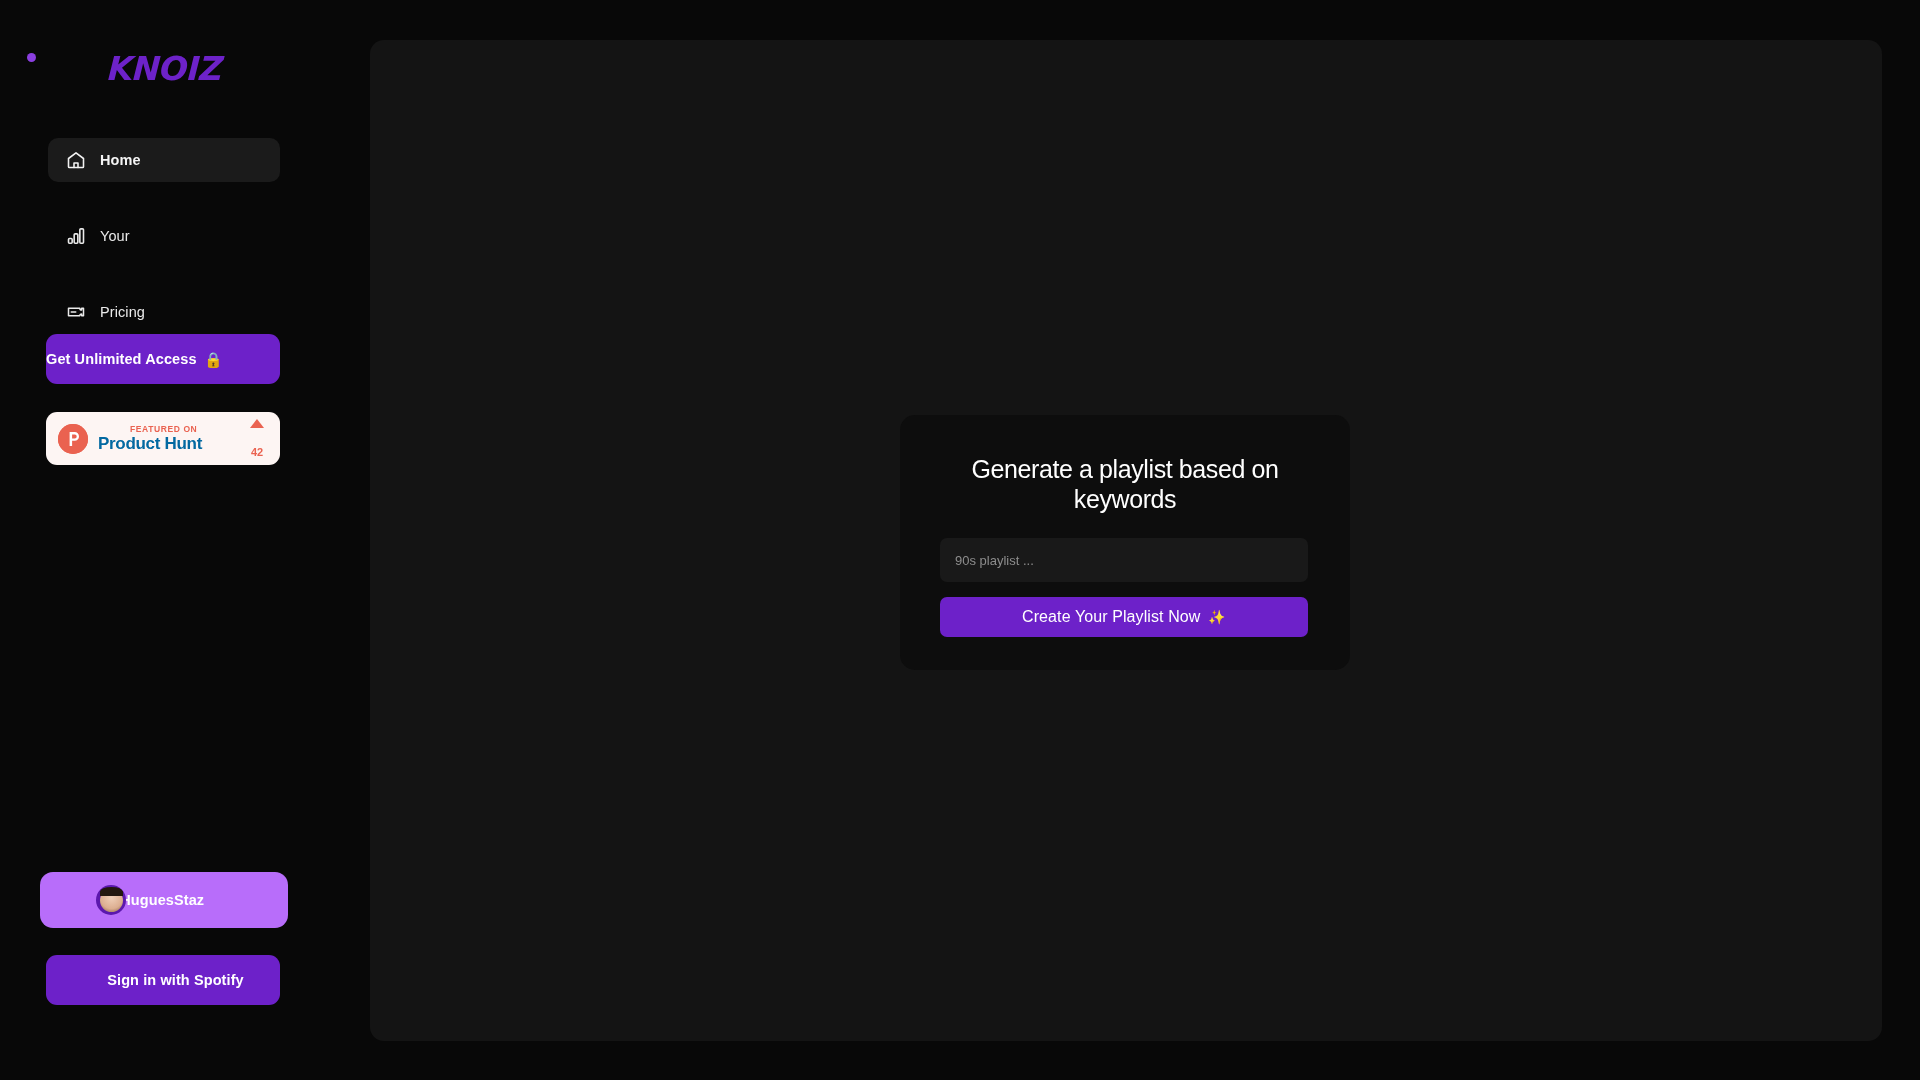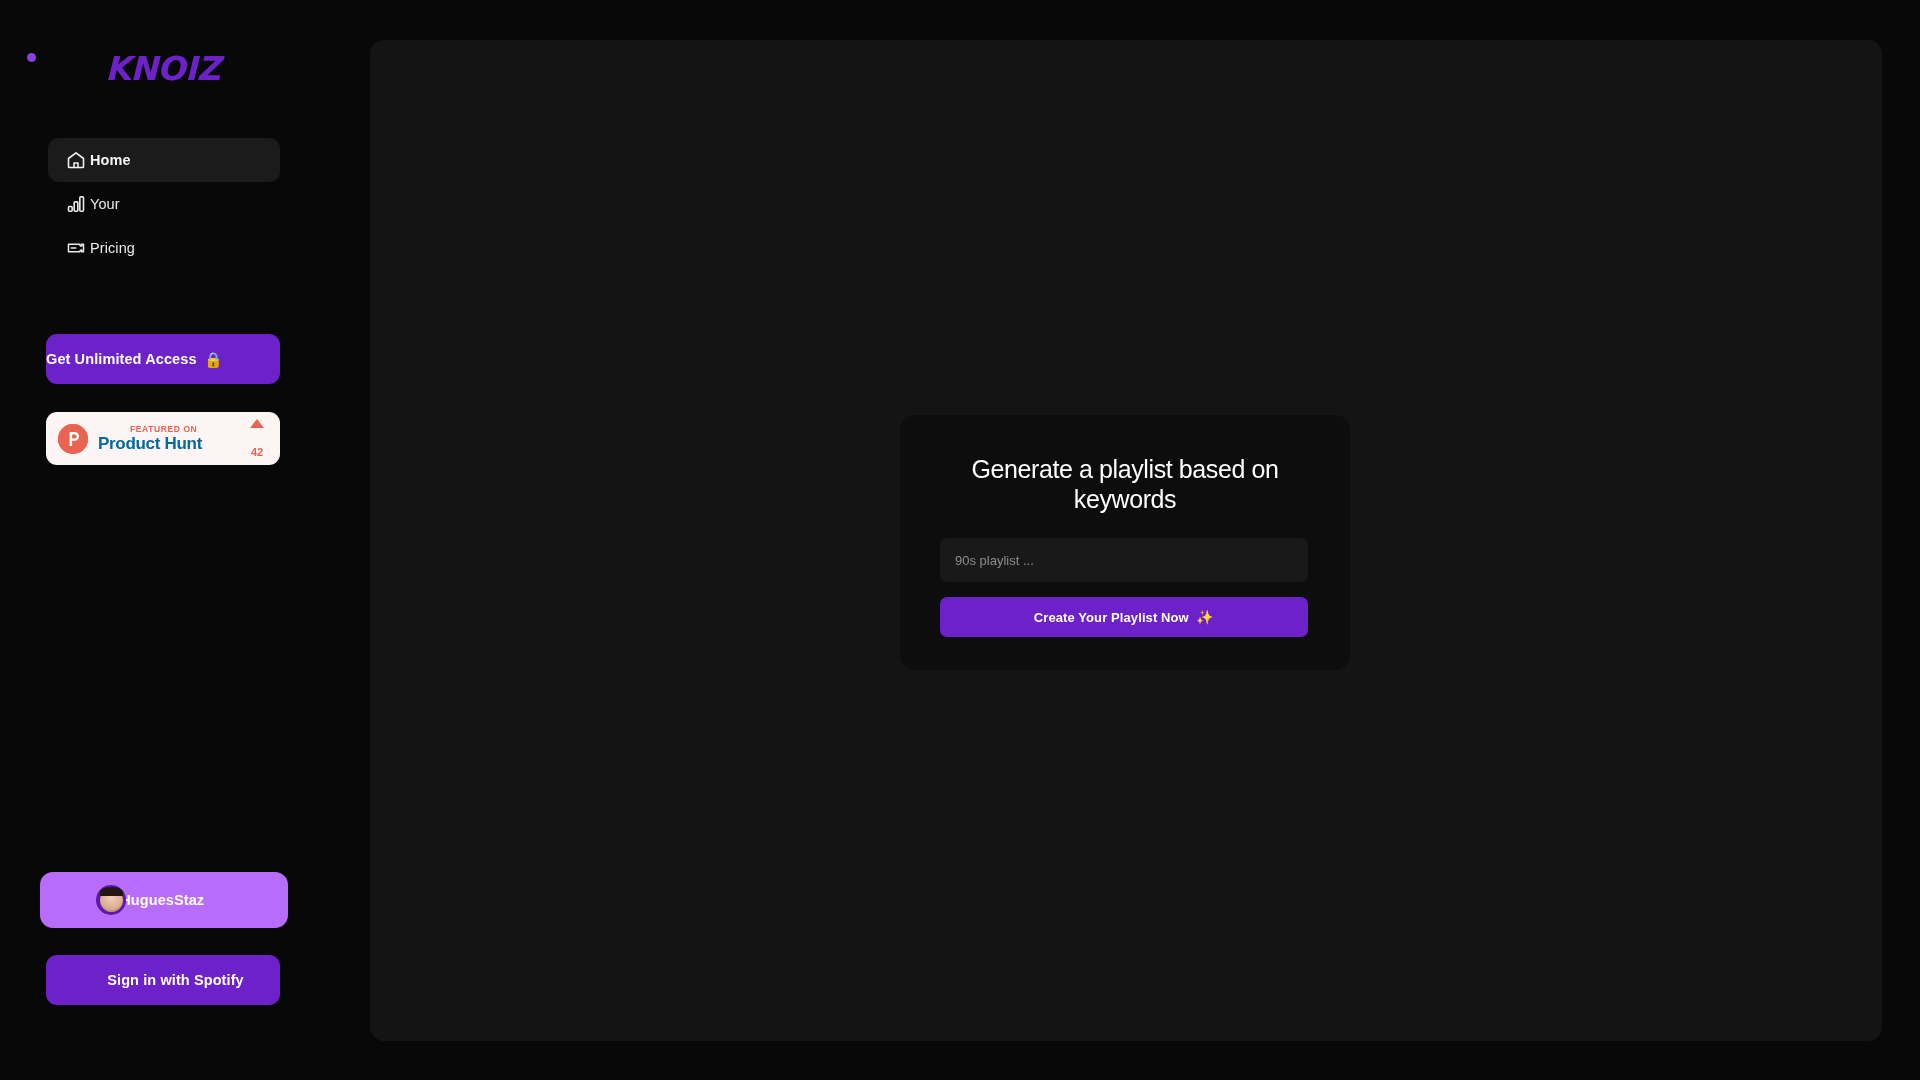--- a/index.html
+++ b/index.html
@@ -65,25 +65,25 @@
   .nav {
     position: absolute;
     left: 48px;
     top: 138px;
     width: 232px;
   }
 
   .nav-item {
     display: flex;
     align-items: center;
-    gap: 4px;
+    gap: 14px;
     height: 44px;
     padding: 0 18px;
     border-radius: 10px;
-    margin-bottom: 0;
+    margin-bottom: 32px;
     cursor: pointer;
     color: #f2f2f2;
   }
   .nav-item.active { background: #1b1b1b; }
 
   .nav-label {
     font-size: 14.5px;
     font-weight: bold;
     color: #f4f4f4;
     letter-spacing: 0.1px;
@@ -306,22 +306,22 @@
     border: none;
     border-radius: 7px;
     display: flex;
     align-items: center;
     justify-content: center;
     gap: 8px;
     cursor: pointer;
     font-family: "Liberation Sans", sans-serif;
   }
   .gen-submit .lbl {
-    font-size: 13px;
-    font-weight: bold;
+    font-size: 16px;
+    font-weight: normal;
     color: #ffffff;
     letter-spacing: 0.1px;
     text-align: center;
   }
   .gen-submit .emoji { font-size: 14px; line-height: 1; }
 </style>
 </head>
 <body>
 
 <div id="app">

